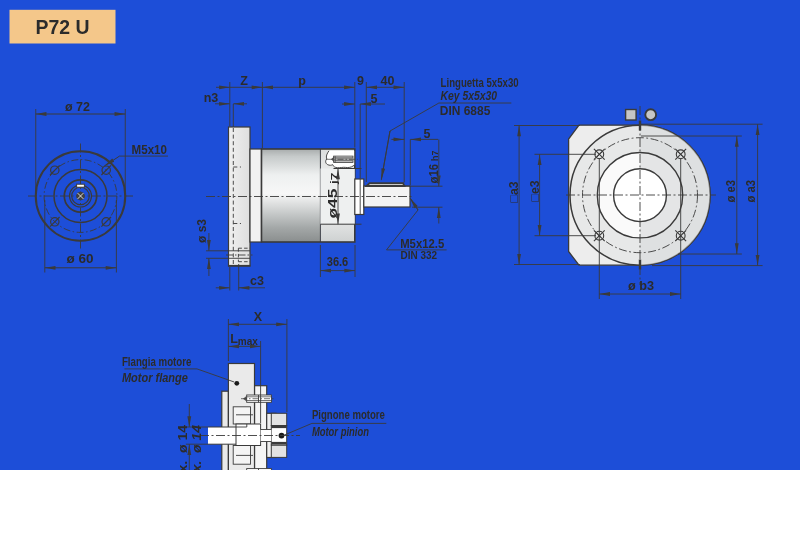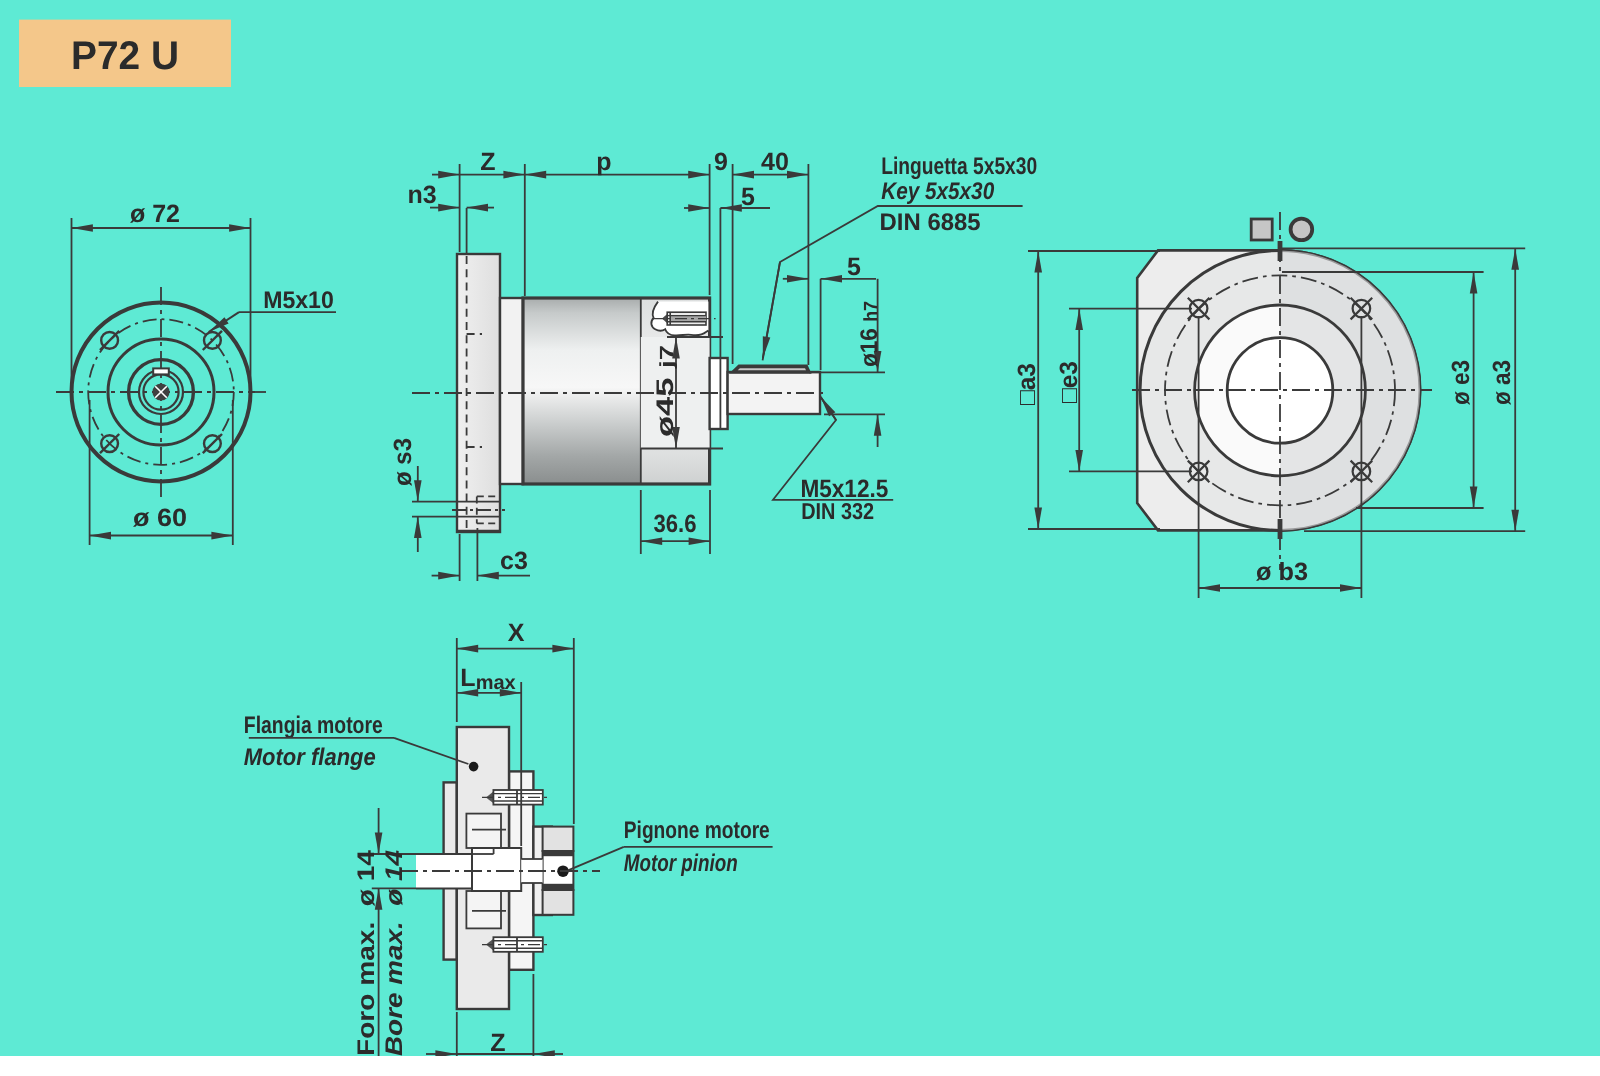--- a/index.html
+++ b/index.html
@@ -1,16 +1,16 @@
 <!DOCTYPE html>
 <html><head>
 <meta charset="utf-8">
 <style>
 html,body{margin:0;padding:0;background:#ffffff;-webkit-font-smoothing:antialiased;}
-#page{position:relative;width:800px;height:528px;background:#5eead4;overflow:hidden;}
+#page{position:relative;width:800px;height:470px;background:#1d4ed8;overflow:hidden;}
 svg{display:block;}
 text{font-family:"Liberation Sans",sans-serif;fill:#2b2b2b;}
 .d{font-weight:700;font-size:12.5px;}
 .lbl{font-weight:700;font-size:12px;}
 </style>
 </head>
 <body>
 <div id="page">
 <svg width="800" height="538" viewBox="0 0 800 538">
 <defs>

